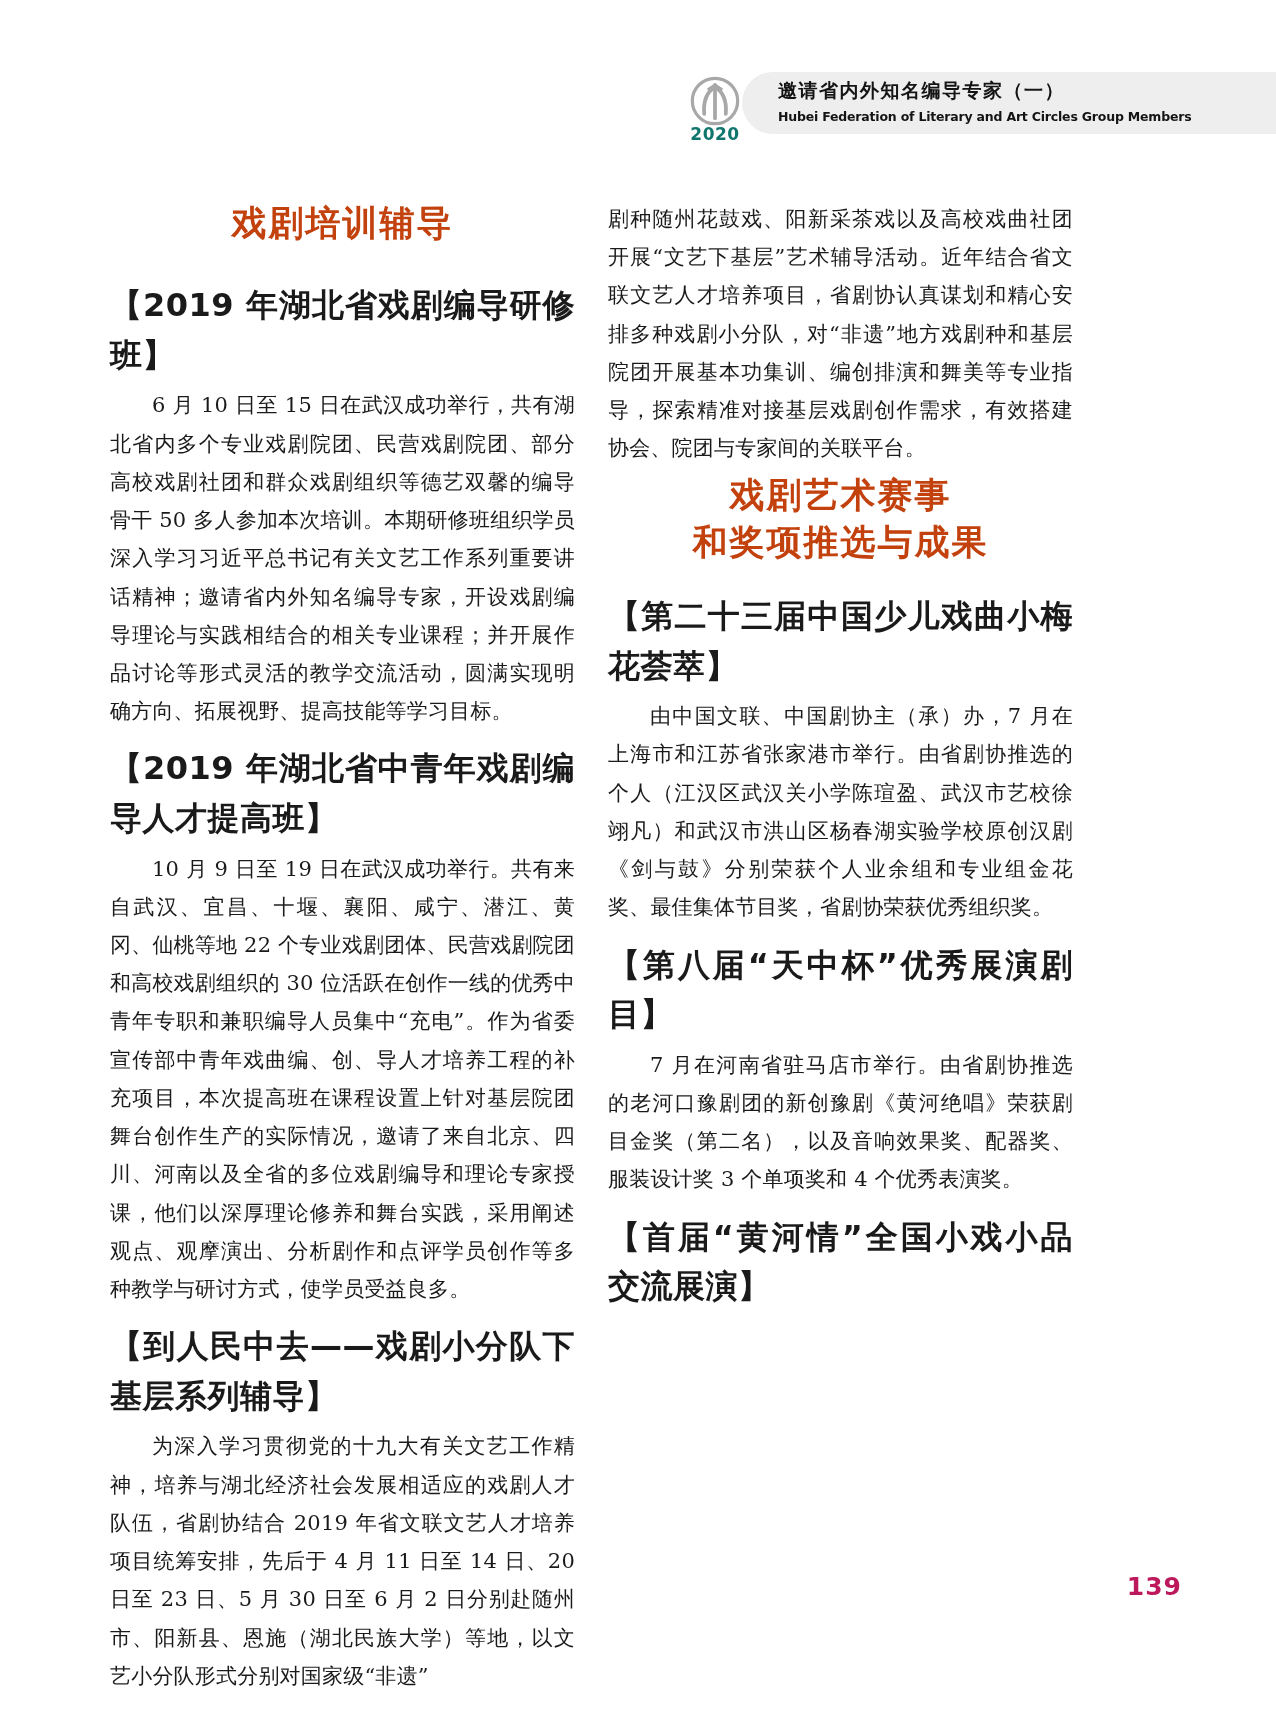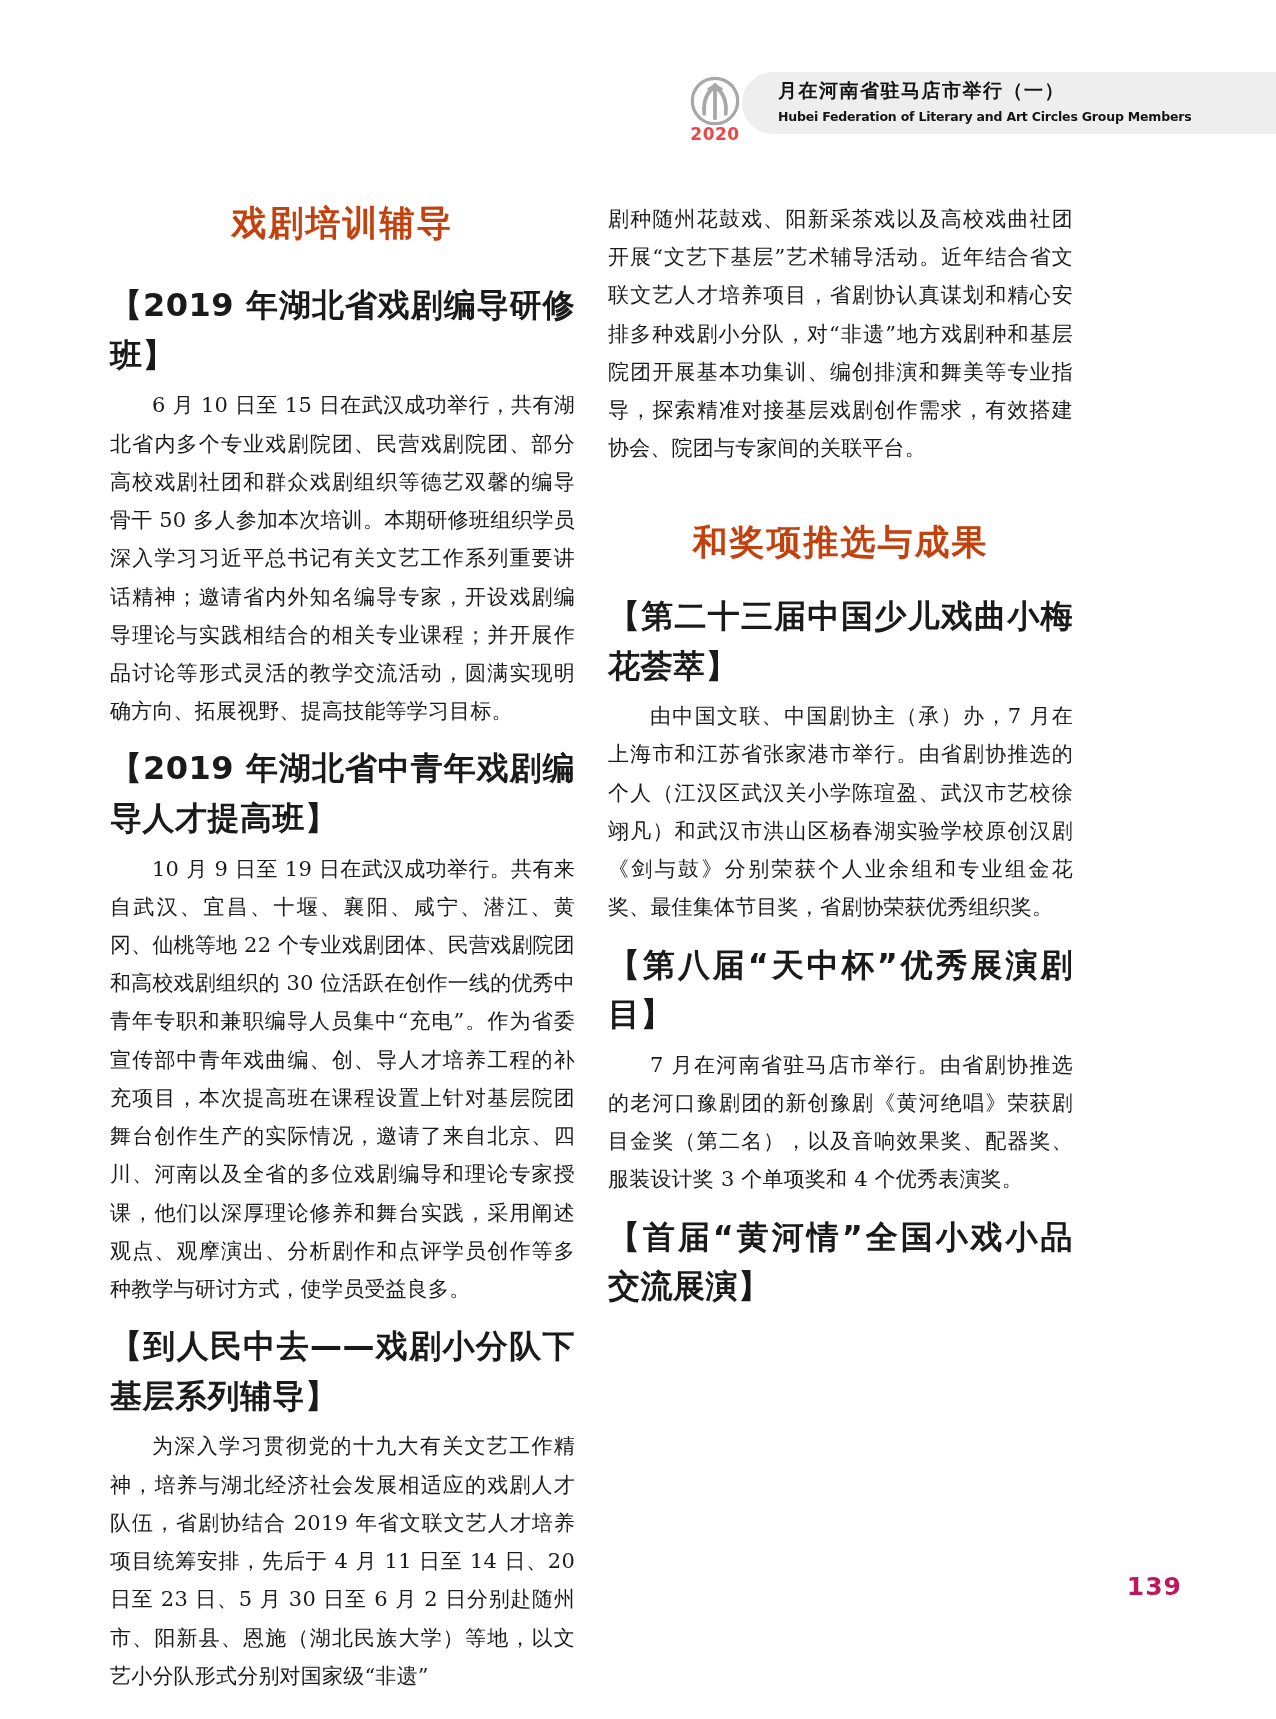--- a/index.html
+++ b/index.html
@@ -51,21 +51,21 @@
     width: 54px;
     height: 54px;
     margin: 0 auto;
     display: block;
   }
   .logo-year {
     font-family: "DejaVu Sans", sans-serif;
     font-weight: bold;
     font-size: 17px;
     letter-spacing: 0.5px;
-    color: #ef4444;
+    color: #0f766e;
     margin-top: -4px;
   }
   .header-text {
     position: absolute;
     left: 778px;
     top: 7px;
     width: 480px;
   }
   .header-title-cn {
     font-family: "DejaVu Sans", "Liberation Sans", sans-serif;
@@ -167,21 +167,21 @@
         <circle cx="50" cy="50" r="42" fill="none" stroke="#a8a8a8" stroke-width="6"></circle>
         <path d="M50 20 L50 82" stroke="#a8a8a8" stroke-width="7" fill="none" stroke-linecap="round"></path>
         <path d="M50 24 C34 34 28 50 30 74" stroke="#a8a8a8" stroke-width="7" fill="none" stroke-linecap="round"></path>
         <path d="M50 24 C66 34 72 50 70 74" stroke="#a8a8a8" stroke-width="7" fill="none" stroke-linecap="round"></path>
         <path d="M38 28 L50 20 L62 28" stroke="#a8a8a8" stroke-width="5" fill="none" stroke-linecap="round" stroke-linejoin="round"></path>
       </svg>
       <div class="logo-year">2020</div>
     </div>
 
     <div class="header-text">
-      <div class="header-title-cn">月在河南省驻马店市举行（一）</div>
+      <div class="header-title-cn">邀请省内外知名编导专家（一）</div>
       <div class="header-title-en">Hubei Federation of Literary and Art Circles Group Members</div>
     </div>
   </div>
 
   <div class="content">
 
     <div class="col col-left">
 
       <h1 class="section-title">戏剧培训辅导</h1>
 
@@ -194,21 +194,21 @@
       <h2 class="sub-head spaced">【到人民中去——戏剧小分队下基层系列辅导】</h2>
       <p class="body">为深入学习贯彻党的十九大有关文艺工作精神，培养与湖北经济社会发展相适应的戏剧人才队伍，省剧协结合 2019 年省文联文艺人才培养项目统筹安排，先后于 4 月 11 日至 14 日、20 日至 23 日、5 月 30 日至 6 月 2 日分别赴随州市、阳新县、恩施（湖北民族大学）等地，以文艺小分队形式分别对国家级“非遗”</p>
 
     </div>
 
     <div class="col col-right">
 
       <p class="body cont">剧种随州花鼓戏、阳新采茶戏以及高校戏曲社团开展“文艺下基层”艺术辅导活动。近年结合省文联文艺人才培养项目，省剧协认真谋划和精心安排多种戏剧小分队，对“非遗”地方戏剧种和基层院团开展基本功集训、编创排演和舞美等专业指导，探索精准对接基层戏剧创作需求，有效搭建协会、院团与专家间的关联平台。</p>
 
       <h1 class="section-title two-line">
-        <br>
+        <span>戏剧艺术赛事</span><br>
         <span>和奖项推选与成果</span>
       </h1>
 
       <h2 class="sub-head">【第二十三届中国少儿戏曲小梅花荟萃】</h2>
       <p class="body">由中国文联、中国剧协主（承）办，7 月在上海市和江苏省张家港市举行。由省剧协推选的个人（江汉区武汉关小学陈瑄盈、武汉市艺校徐翊凡）和武汉市洪山区杨春湖实验学校原创汉剧《剑与鼓》分别荣获个人业余组和专业组金花奖、最佳集体节目奖，省剧协荣获优秀组织奖。</p>
 
       <h2 class="sub-head spaced">【第八届“天中杯”优秀展演剧目】</h2>
       <p class="body">7 月在河南省驻马店市举行。由省剧协推选的老河口豫剧团的新创豫剧《黄河绝唱》荣获剧目金奖（第二名），以及音响效果奖、配器奖、服装设计奖 3 个单项奖和 4 个优秀表演奖。</p>
 
       <h2 class="sub-head spaced">【首届“黄河情”全国小戏小品交流展演】</h2>

